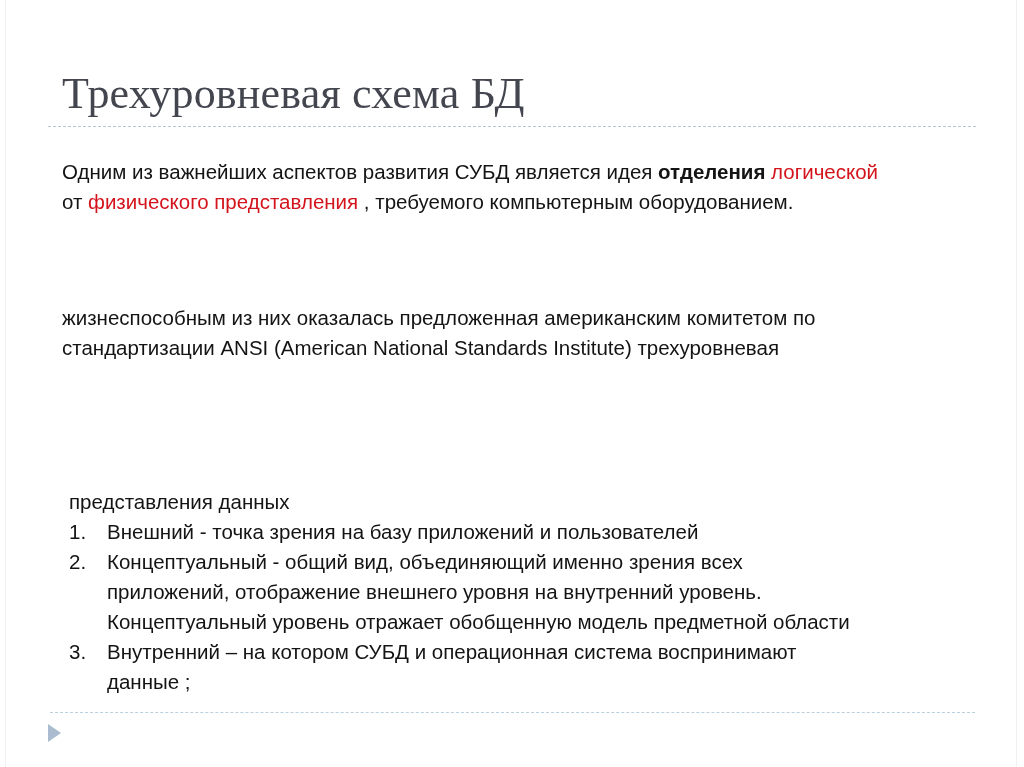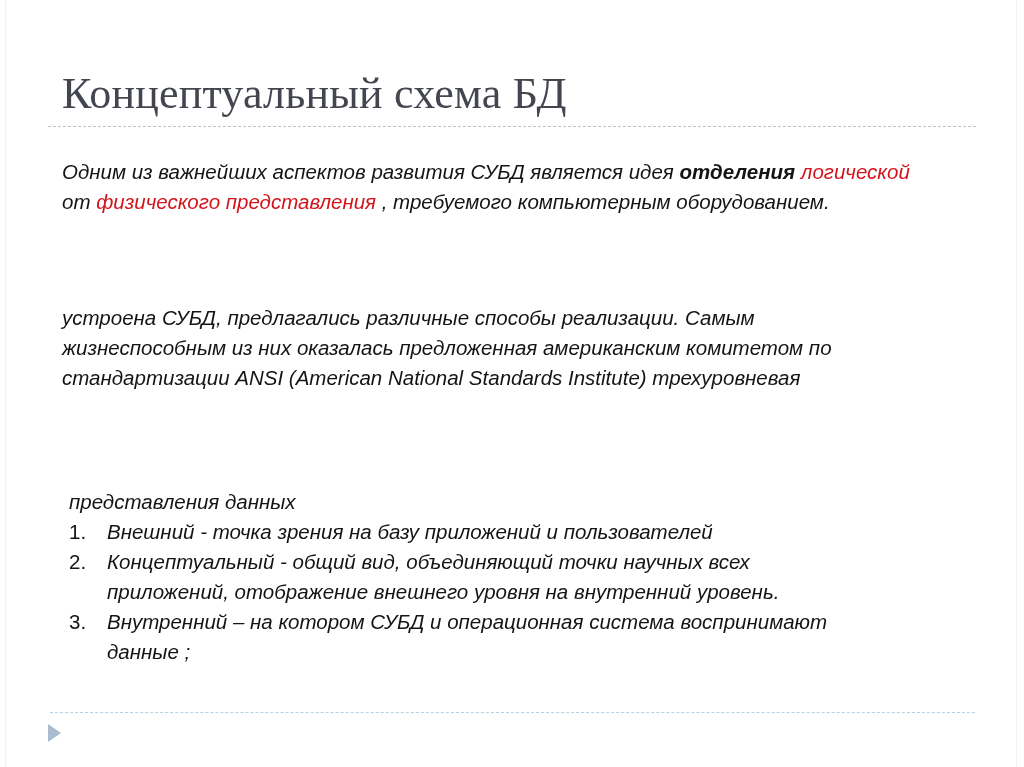--- a/index.html
+++ b/index.html
@@ -47,21 +47,21 @@
     .block {
       position: absolute;
       font-size: 20.5px;
       line-height: 30px;
       color: #141414;
     }
     .para1 { left: 62px; top: 157px; width: 940px; }
     .para2 { left: 62px; top: 303px; width: 940px; }
     .para3 { left: 69px; top: 487px; width: 940px; }
 
-    .line { display: block; white-space: nowrap; font-style: italic; }
+    .line { display: block; white-space: nowrap; }
     .red { color: #d4141c; }
     .bold { font-weight: bold; }
 
     .list { margin: 0; padding: 0; list-style: none; }
     .list-item { position: relative; padding-left: 38px; }
     .list-num { position: absolute; left: 0; top: 0; }
 
     .nav-arrow {
       position: absolute;
       left: 48px;
@@ -70,45 +70,45 @@
       border-top: 9px solid transparent;
       border-bottom: 9px solid transparent;
       border-left: 13px solid #a9bcd0;
     }
   </style>
 </head>
 <body>
 
 <div class="slide-frame"></div>
 
-<div class="title">Концептуальный схема БД</div>
+<div class="title">Трехуровневая схема БД</div>
 <div class="divider top"></div>
 
 <div class="block para1">
   <span class="line"><span>Одним из важнейших аспектов развития СУБД является идея </span><span class="bold">отделения</span><span> </span><span class="red">логической</span></span>
   <span class="line"><span>от </span><span class="red">физического представления</span><span> ,  требуемого компьютерным оборудованием.</span></span>
 </div>
 
 <div class="block para2">
-  <span class="line">устроена СУБД, предлагались различные способы реализации. Самым</span>
   <span class="line">жизнеспособным из них оказалась предложенная американским комитетом по</span>
   <span class="line">стандартизации ANSI (American National Standards Institute) трехуровневая</span>
 </div>
 
 <div class="block para3">
   <span class="line">представления данных</span>
   <ol class="list">
     <li class="list-item">
       <span class="list-num">1.</span>
       <span class="line">Внешний  - точка зрения на базу приложений и пользователей</span>
     </li>
     <li class="list-item">
       <span class="list-num">2.</span>
-      <span class="line">Концептуальный  - общий вид, объединяющий точки научных всех</span>
+      <span class="line">Концептуальный  - общий вид, объединяющий именно зрения всех</span>
       <span class="line">приложений, отображение внешнего уровня на внутренний уровень.</span>
+      <span class="line">Концептуальный уровень отражает обобщенную модель предметной области</span>
     </li>
     <li class="list-item">
       <span class="list-num">3.</span>
       <span class="line">Внутренний – на котором СУБД и операционная система воспринимают</span>
       <span class="line">данные ;</span>
     </li>
   </ol>
 </div>
 
 <div class="divider bottom"></div>

